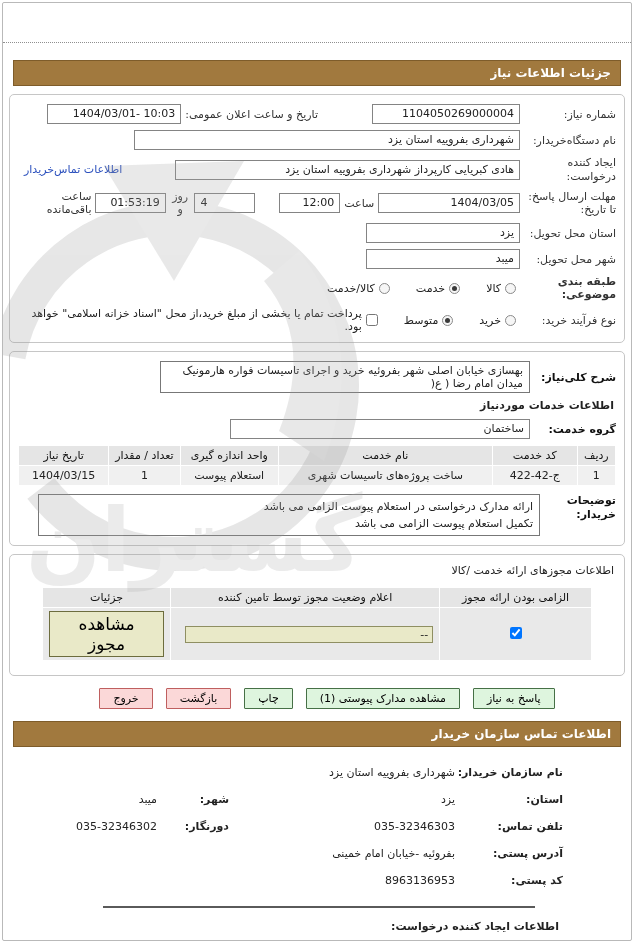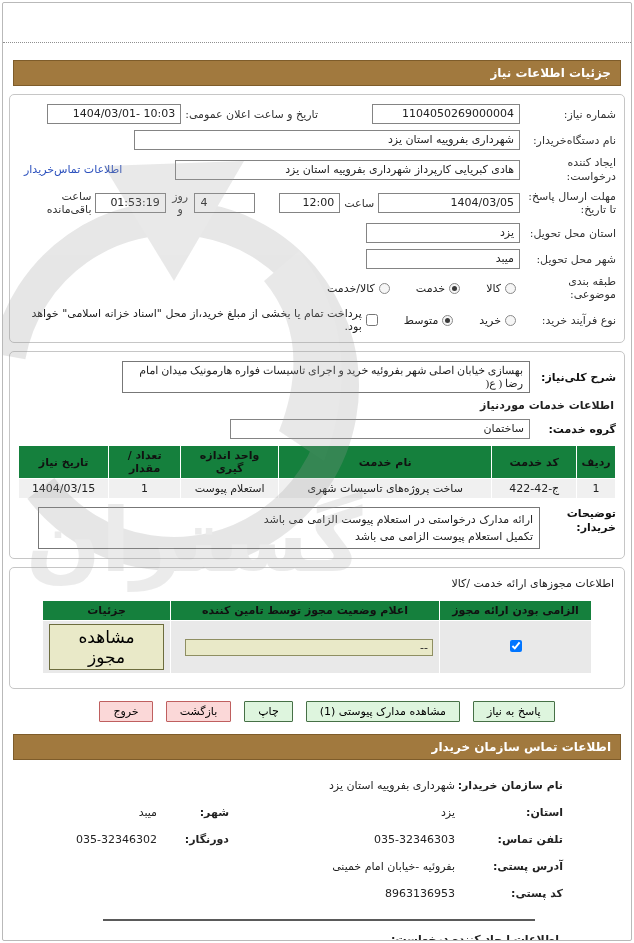--- a/index.html
+++ b/index.html
@@ -40,29 +40,29 @@
     border:1px solid #8a8a8a; background:#f6f6f6; position:relative; vertical-align:-1px;
   }
   .radio.checked::after {
     content:""; position:absolute; inset:2px; border-radius:50%; background:#3a3a3a;
   }
   .ropt { display:inline-flex; align-items:center; column-gap:4px; }
   .opts { display:inline-flex; column-gap:26px; align-items:center; }
   input[type=checkbox]{ width:12px; height:12px; }
   .descbox {
     border:1px solid #777; min-height:26px; display:flex; align-items:center;
-    padding:2px 6px; width:408px;font-family:Liberation Serif, serif;
+    padding:2px 6px; width:370px;
   }
   .notesbox {
     border:1px solid #777; width:502px; min-height:40px; padding:3px 6px; line-height:1.55;
   }
   .two-line { line-height:1.25; }
   table { border-collapse:separate; border-spacing:1px 1px; width:100%; }
   .thead td {
-    background:#15803d; color:#111; font-weight:bold; text-align:center;
+    background:#e5e5e5; color:#111; font-weight:normal; text-align:center;
     padding:3px 4px; font-size:11px;
   }
   .trow td { background:#f0f0f0; text-align:center; padding:3px 4px; }
   .permit-row td { background:#e9e9e9; padding:3px 6px; text-align:center; }
   .beige-input {
     background:#E9E9C8; border:1px solid #8f8f62; height:17px; line-height:15px;
     text-align:right; padding:0 4px; width:97%;
   }
   .beige-btn {
     background:#E9E9C8; border:1px solid #6d6d3e; padding:2px 12px; font-size:17px;
@@ -143,21 +143,21 @@
       <span class="lbl w1">استان محل تحویل:</span>
       <div class="ibox" style="width:154px;">یزد</div>
     </div>
 
     <div class="frow">
       <span class="lbl w1">شهر محل تحویل:</span>
       <div class="ibox" style="width:154px;">میبد</div>
     </div>
 
     <div class="frow">
-      <span class="lbl w1" style="flex-basis:96px;">طبقه بندی موضوعی:</span>
+      <span class="lbl w1" style="flex-basis:96px;font-weight:bold;">طبقه بندی موضوعی:</span>
       <span class="opts">
         <span class="ropt">
             <span class="radio"></span>
             <span>کالا</span>
           </span>
         <span class="ropt">
             <span class="radio checked"></span>
             <span>خدمت</span>
           </span>
         <span class="ropt">

